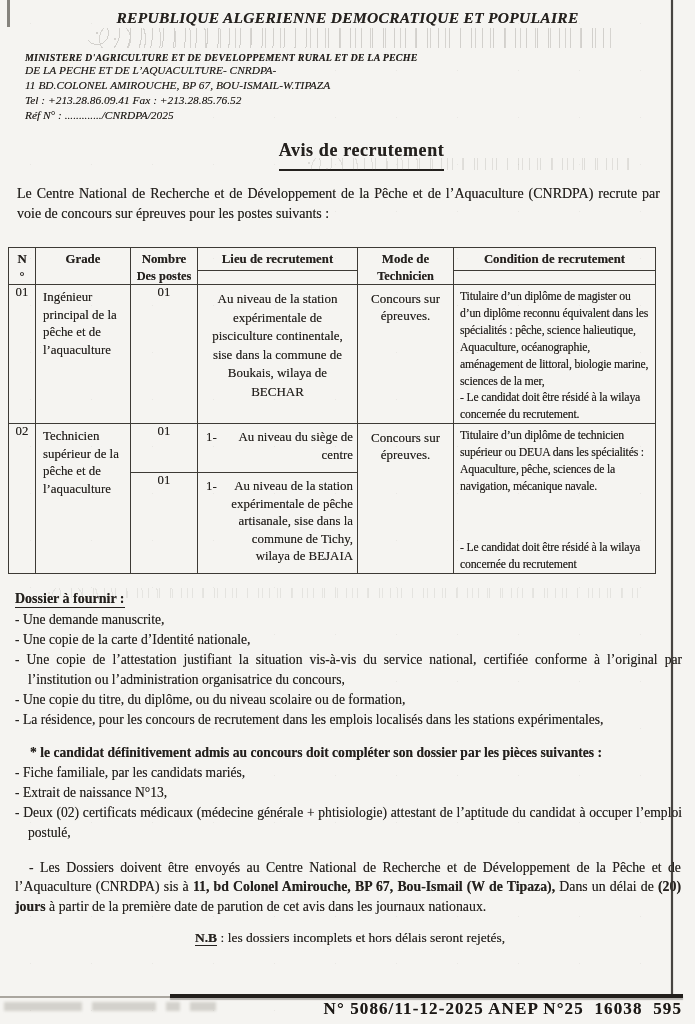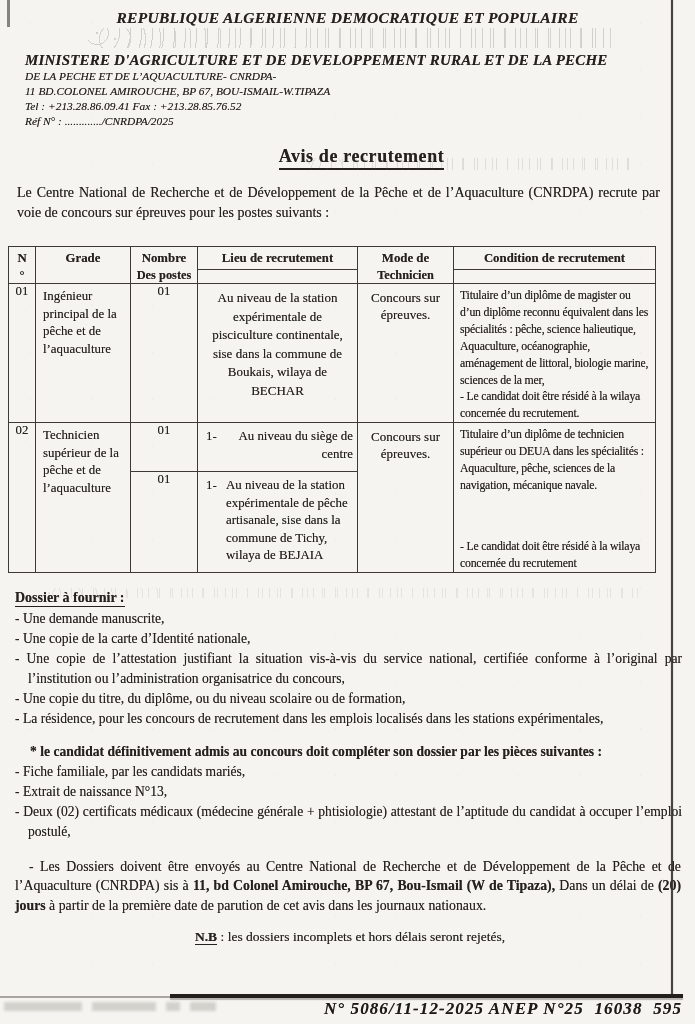--- a/index.html
+++ b/index.html
@@ -23,28 +23,28 @@
   .nb3{ left:40px; top:588px; width:600px; height:10px; opacity:.10; }
 
   .scan-line-right{ position:absolute; left:671px; top:0; width:2px; height:997px;
     background:#35322e; opacity:.9; box-shadow:0 0 1px #35322e; }
   .corner-mark{ position:absolute; left:7px; top:0; width:3px; height:27px; background:#56524b; opacity:.7; }
 
   .ink { text-shadow:0 0 .4px rgba(43,38,32,.55); }
 
   
   .republic{ padding-top:9px; text-align:center; font-size:15.5px; font-weight:bold; font-style:italic; letter-spacing:.3px; }
-  .ministry{ margin:25px 20px 0 25px; font-size:15px; font-weight:bold; font-style:italic; letter-spacing:.2px; }
+  .ministry{ margin:25px 20px 0 25px; font-size:10px; font-weight:bold; font-style:italic; letter-spacing:.2px; }
   .org-line{ margin:0 0 0 25px; font-size:11.4px; font-style:italic; line-height:15px; }
   .org-first{ margin-top:4px; }
 
   
   .title-wrap{ margin-top:17px; text-align:center; }
   .doc-title{ display:inline-block; font-size:18px; font-weight:bold; letter-spacing:.6px;
-    border-bottom:2px solid #24211e; padding-bottom:1px;margin-left:28px; }
+    border-bottom:2px solid #24211e; padding-bottom:8px;margin-left:28px; }
 
   .intro{ margin:13px 35px 0 17px; font-size:14px; line-height:19.5px; text-align:justify; }
 
   
   table.recruit{ margin:24px 0 0 8px; border-collapse:collapse; table-layout:fixed; width:647px; }
   table.recruit th, table.recruit td{ border:1.5px solid #3d3a35; vertical-align:top; padding:0; }
   .th-inner{ display:flex; flex-direction:column; height:36px; font-size:12.8px; font-weight:bold; }
   .th-line1{ height:22px; display:flex; align-items:center; justify-content:center; }
   .th-line2{ flex:1; display:flex; align-items:flex-start; justify-content:center; line-height:13px; font-size:12.4px; }
   .th-line2.split{ border-top:1.4px solid #3d3a35; }
@@ -52,42 +52,42 @@
   .cell-grade{ font-size:12.9px; line-height:17.5px; padding:4px 5px 0 7px; }
   .cell-count{ text-align:center; font-size:12.8px; padding-top:5px; }
   .cell-place-c{ text-align:center; font-size:13px; line-height:18.5px; padding:5px 6px 0 6px; }
   .cell-mode{ text-align:center; font-size:13px; line-height:17px; padding:5px 6px 0 6px; }
   .cond{ font-size:11.8px; letter-spacing:-.22px; line-height:16.9px; white-space:pre-line;
          padding:3px 5px 0 6px; overflow:hidden; }
   .cond-note-gap{ margin-top:41px; }
   .place-flex{ display:flex; padding:5px 4px 0 8px; font-size:12.9px; line-height:17.5px; }
   .place-marker{ width:20px; flex:none; }
   .place-text-c{ flex:1; text-align:right; }
-  .place-text-l{ flex:1; text-align:left; }
+  .place-text-l{ flex:1; text-align:right; }
 
   
   .dossier-head{ margin:17px 0 3px 15px; font-size:14px; font-weight:bold; }
   .dossier-head span{ border-bottom:1.6px solid #24211e; padding-bottom:1px; }
   .ditem{ margin:0 13px 0 15px; font-size:13.6px; line-height:20px;
           padding-left:13px; text-indent:-13px; text-align:justify; }
   .admitted-head{ margin:13px 13px 0 15px; font-size:13.6px; font-weight:bold; line-height:20px; text-indent:15px; }
   .send-par{ margin:15px 14px 0 15px; font-size:13.8px; line-height:19.5px; text-align:justify; text-indent:14px; }
   .nb-line{ margin:14px 0 0 195px; font-size:13.5px; }
   .nb-label{ font-weight:bold; border-bottom:1.5px solid #24211e; }
 
   
   .bottom-rule-light{ position:absolute; left:0; top:996px; width:185px; height:2px; background:#aaa69f; }
   .bottom-rule-dark{ position:absolute; left:170px; top:994px; width:513px; height:4px; background:#221f1c;
     box-shadow:0 2px 1px rgba(60,55,50,.35); }
   .ghost-smudge{ position:absolute; left:4px; top:1000px; width:228px; height:13px; display:flex; gap:10px;
     filter:blur(1.6px); opacity:.32; }
   .ghost-smudge i{ display:block; height:9px; margin-top:2px; background:#8d897f; }
   .g1{ width:78px; } .g2{ width:64px; } .g3{ width:14px; } .g4{ width:26px; }
   .footer-ref{ position:absolute; top:999px; right:13px; font-weight:bold; font-size:17px;
-    letter-spacing:1.1px; white-space:pre; color:#1c1916;font-style:italic; }
+    letter-spacing:1.1px; white-space:pre; color:#1c1916; }
 </style>
 </head>
 <body>
 
 <div class="page">
 
   <div class="noise-band nb1"></div>
   <div class="noise-band nb2"></div>
   <div class="noise-band nb3"></div>
   <div class="scan-line-right"></div>

